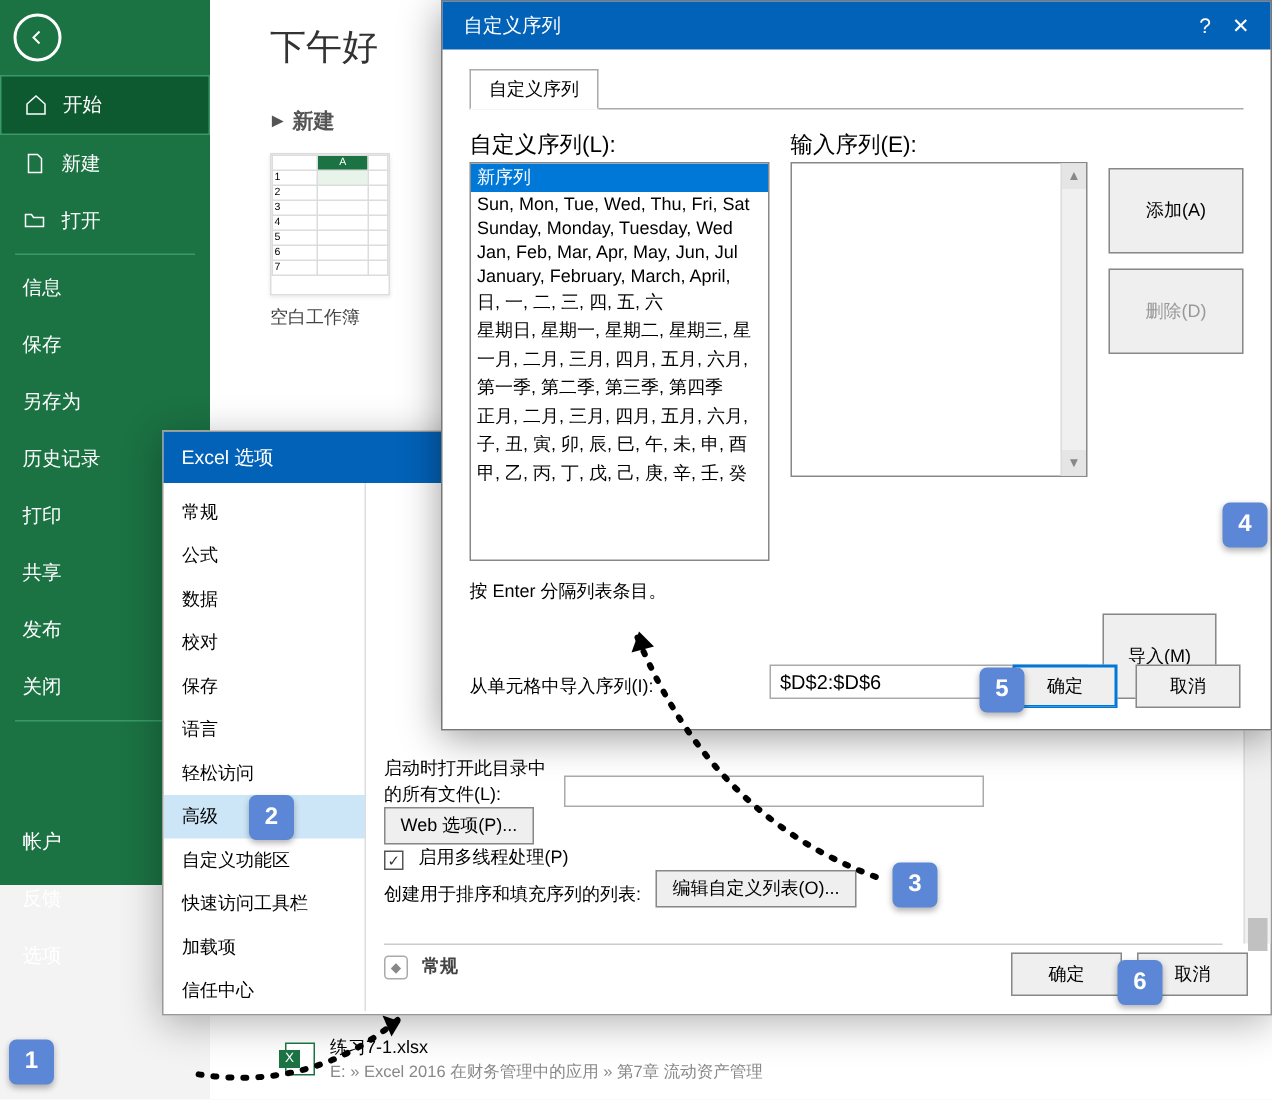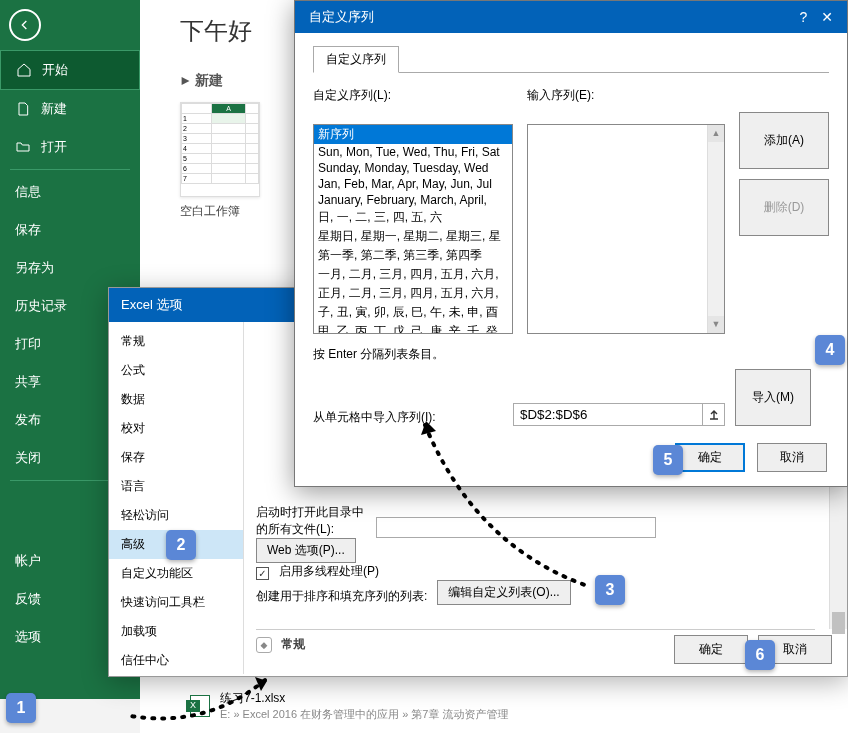--- a/index.html
+++ b/index.html
@@ -1,19 +1,19 @@
 <!DOCTYPE html>
 <html><head>
 <meta charset="utf-8">
 <style>
   * { box-sizing: border-box; font-family: "Microsoft YaHei", "Segoe UI", sans-serif; }
   body { margin: 0; width: 848px; height: 733px; background: #f3f3f3; position: relative; overflow: hidden; }
 
   
-  .sidebar { position: absolute; left: 0; top: 0; width: 140px; height: 699px; background: #1b7243; color: #fff; }
+  .sidebar { position: absolute; left: 0; top: 0; width: 140px; height: 590px; background: #1b7243; color: #fff; }
   .back-btn { width: 50px; height: 50px; display: flex; align-items: center; justify-content: center; }
   .back-circle { width: 32px; height: 32px; border: 2px solid #fff; border-radius: 50%; display: flex; align-items: center; justify-content: center; }
   .sidebar-item { padding: 10px 15px; font-size: 13px; display: flex; align-items: center; gap: 10px; cursor: pointer; }
   .sidebar-item.active { background: #0d5a30; border: 1px solid #3a9968; }
   .sidebar-divider { border-top: 1px solid #3a9968; margin: 3px 10px; }
   .sidebar-item svg { width: 16px; height: 16px; fill: none; stroke: #fff; stroke-width: 1.5; }
 
   
   .main { position: absolute; left: 140px; top: 0; right: 0; height: 733px; background: #fff; }
   .greeting { font-size: 24px; padding: 15px 40px; color: #333; }
@@ -52,22 +52,22 @@
   .custom-title { background: #0262b8; color: #fff; padding: 7px 14px; font-size: 13px; display: flex; justify-content: space-between; align-items: center; }
   .custom-title-right { display: flex; gap: 14px; align-items: center; }
   .custom-title-right span { cursor: pointer; font-size: 14px; }
   .custom-body { padding: 12px 18px; }
   .tab-container { border-bottom: 1px solid #aaa; }
   .tab { display: inline-block; background: #fff; border: 1px solid #aaa; border-bottom: 1px solid #fff; padding: 4px 12px; font-size: 12px; position: relative; top: 1px; }
   .custom-cols { display: flex; gap: 14px; margin-top: 14px; }
   .custom-col1 { width: 200px; }
   .custom-col2 { flex: 1; }
   .custom-col3 { width: 90px; display: flex; flex-direction: column; gap: 10px; }
-  .col-label { font-size: 12px; margin-bottom: 20px; }
-  .listbox { border: 1px solid #888; height: 210px; overflow: hidden; font-size: 12px; background: #fff; }
+  .col-label { font-size: 15px; margin-bottom: 2px; }
+  .listbox { border: 1px solid #888; height: 266px; overflow: hidden; font-size: 12px; background: #fff; }
   .listbox-item { padding: 1px 4px; white-space: nowrap; overflow: hidden; }
   .listbox-item.selected { background: #0078d7; color: #fff; }
   .entries-box { border: 1px solid #888; height: 210px; background: #fff; position: relative; }
   .entries-scroll { position: absolute; right: 0; top: 0; bottom: 0; width: 17px; background: #f0f0f0; border-left: 1px solid #ddd; }
   .entries-scroll .arr { height: 17px; background: #e5e5e5; text-align: center; font-size: 9px; color: #888; line-height: 17px; }
   .entries-scroll .arr.bot { position: absolute; bottom: 0; width: 100%; }
   .side-btn { border: 1px solid #888; background: #efefef; padding: 19px 0; font-size: 12px; text-align: center; cursor: pointer; }
   .instr { font-size: 12px; margin-top: 12px; }
   .import-row { display: flex; align-items: flex-end; gap: 10px; margin-top: 6px; font-size: 12px; }
   .import-row .range-input { border: 1px solid #aaa; padding: 3px 6px; width: 190px; }
@@ -274,22 +274,22 @@
       <div class="custom-col1">
         <div class="col-label">自定义序列(L):</div>
         <div class="listbox">
           <div class="listbox-item selected">新序列</div>
           <div class="listbox-item">Sun, Mon, Tue, Wed, Thu, Fri, Sat</div>
           <div class="listbox-item">Sunday, Monday, Tuesday, Wed</div>
           <div class="listbox-item">Jan, Feb, Mar, Apr, May, Jun, Jul</div>
           <div class="listbox-item">January, February, March, April,</div>
           <div class="listbox-item">日, 一, 二, 三, 四, 五, 六</div>
           <div class="listbox-item">星期日, 星期一, 星期二, 星期三, 星</div>
+          <div class="listbox-item">一月, 二月, 三月, 四月, 五月, 六月,</div>
           <div class="listbox-item">第一季, 第二季, 第三季, 第四季</div>
-          <div class="listbox-item">一月, 二月, 三月, 四月, 五月, 六月,</div>
           <div class="listbox-item">正月, 二月, 三月, 四月, 五月, 六月,</div>
           <div class="listbox-item">子, 丑, 寅, 卯, 辰, 巳, 午, 未, 申, 酉</div>
           <div class="listbox-item">甲, 乙, 丙, 丁, 戊, 己, 庚, 辛, 壬, 癸</div>
         </div>
       </div>
       <div class="custom-col2">
         <div class="col-label">输入序列(E):</div>
         <div class="entries-box">
           <div class="entries-scroll">
             <div class="arr">▲</div>

